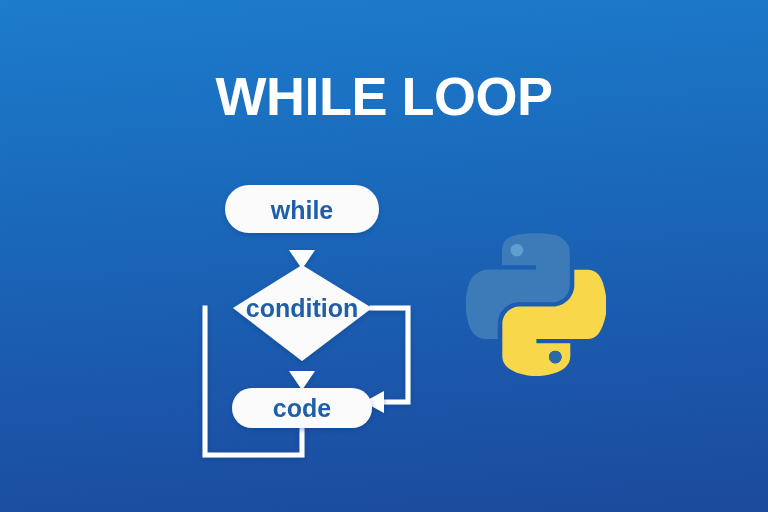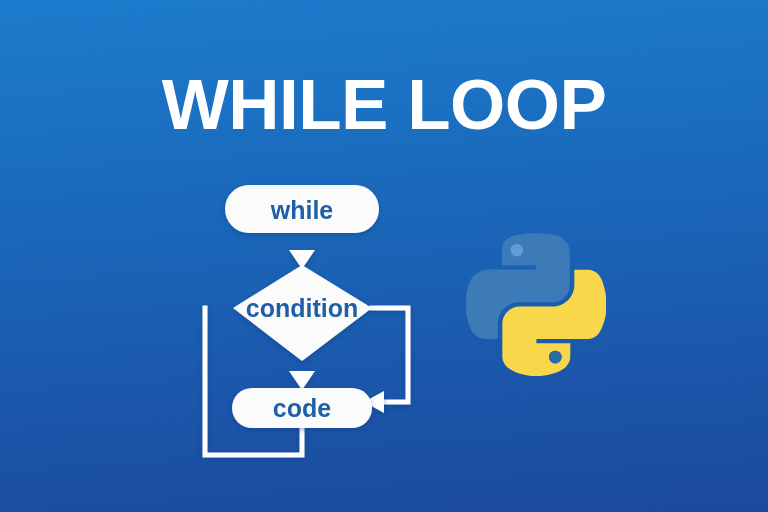--- a/index.html
+++ b/index.html
@@ -37,21 +37,21 @@
   }
 
   #title {
     position: absolute;
     left: 0;
     top: 69px;
     width: 768px;
     text-align: center;
     color: #ffffff;
     font-family: "Liberation Sans", sans-serif;
-    font-size: 71px;
+    font-size: 54px;
     font-weight: bold;
     letter-spacing: -0.5px;
     line-height: 1;
     white-space: nowrap;
   }
 
   #flowchart {
     position: absolute;
     left: 186px;
     top: 175px;

